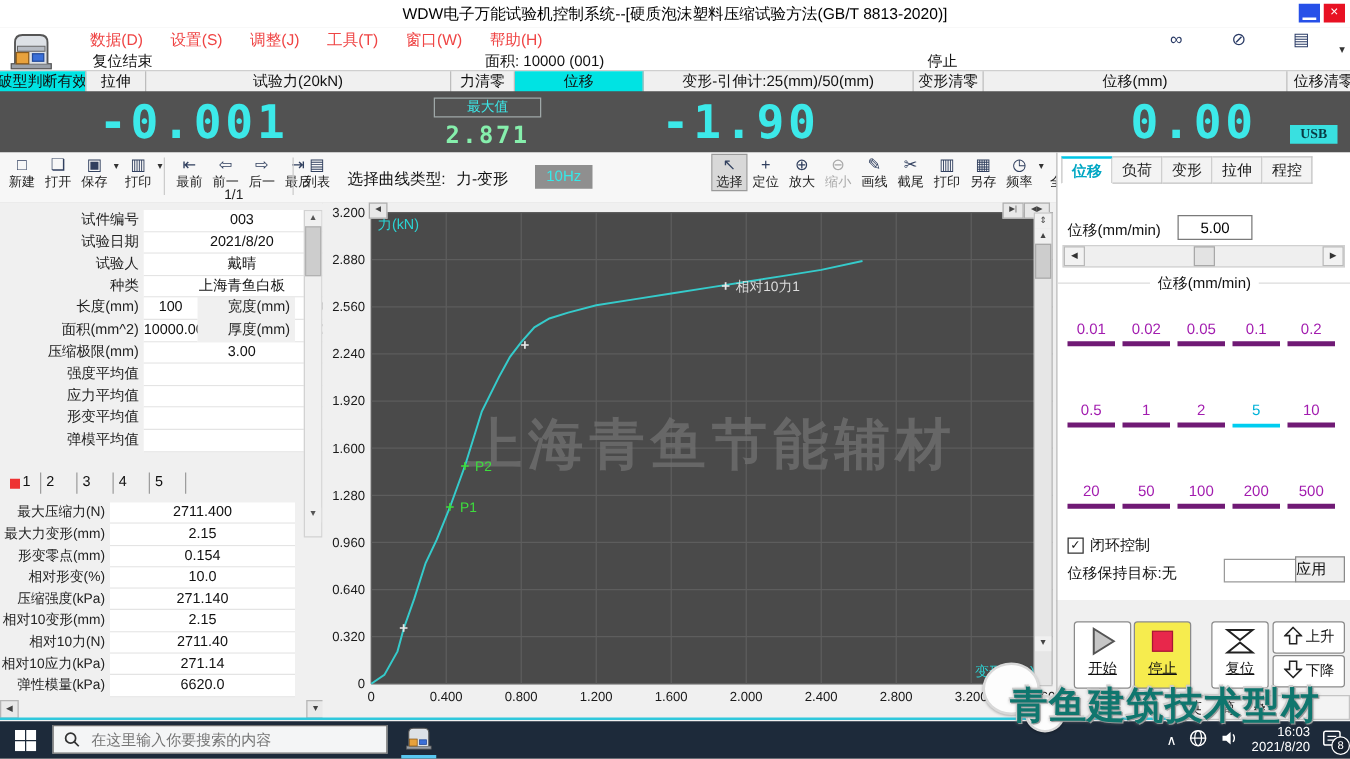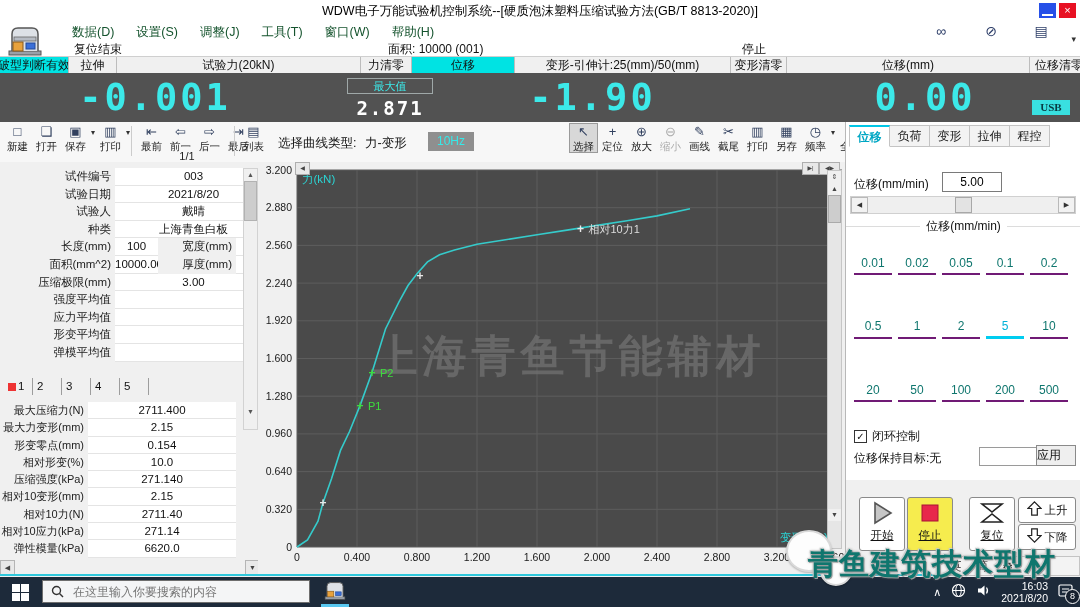--- a/index.html
+++ b/index.html
@@ -11,44 +11,44 @@
   .titlebar .title{position:absolute;left:0;right:0;top:0;height:22px;line-height:22px;text-align:center;font-size:12.5px;color:#000;}
   .win-btn{position:absolute;top:3px;width:17px;height:15px;text-align:center;line-height:15px;font-size:10px;color:#fff;cursor:pointer;}
   .win-min{right:24px;background:#2750e8;}
   .win-min::after{content:"";position:absolute;left:3px;right:3px;bottom:2px;height:2px;background:#fff;}
   .win-close{right:4px;background:#e81123;font-size:11px;}
 
   
   .menurow{position:absolute;left:0;top:22px;width:1080px;height:34px;background:#fff;}
   .appicon{position:absolute;left:4px;top:1px;width:42px;height:32px;}
   .menu-items{position:absolute;left:72px;top:2px;height:16px;display:flex;gap:22px;}
-  .menu-item{font-size:12.5px;color:#14532d;cursor:pointer;}
+  .menu-item{font-size:12.5px;color:#ef4444;cursor:pointer;}
   .reset-status{position:absolute;left:74px;top:19px;font-size:12px;color:#111;}
   .area-info{position:absolute;left:388px;top:19px;font-size:12px;color:#111;}
   .run-status{position:absolute;left:742px;top:19px;font-size:12px;color:#111;}
   #quick-buttons{position:absolute;right:18px;top:1px;display:flex;gap:8px;}
   .quick-btn{width:42px;text-align:center;cursor:pointer;}
   .quick-btn .q-ico{display:block;font-size:14px;line-height:16px;color:#2a3b66;}
   .quick-btn .q-lab{display:block;font-size:15px;color:#222;line-height:13px;margin-top:35px;}
   .qb-caret{position:absolute;right:4px;top:12px;font-size:9px;color:#333;cursor:pointer;}
 
   
   #status-strip{position:absolute;left:0;top:56px;width:1080px;height:17px;display:flex;background:#f0f0f0;border-top:1px solid #cfcfcf;}
   .seg{display:flex;align-items:center;justify-content:center;font-size:12px;border-right:1px solid #bdbdbd;white-space:nowrap;overflow:hidden;color:#111;}
   .seg.active{background:#00e3e3;}
 
   
   .display{position:absolute;left:0;top:73px;width:1080px;height:49px;background:#525252;}
   .dig{position:absolute;font-family:"DejaVu Sans Mono",monospace;font-weight:bold;font-size:37px;color:#3ce9e9;letter-spacing:3px;line-height:49px;text-align:center;}
   .dig.force{left:55px;width:200px;}
   .dig.deform{left:505px;width:175px;}
-  .dig.disp{left:845px;width:160px;}
+  .dig.disp{left:875px;width:160px;}
   .maxbox{position:absolute;left:347px;top:5px;width:86px;text-align:center;}
   .max-label{border:1px solid #9fae ;border:1px solid #9fa8a8;color:#3ce9e9;font-size:11px;height:14px;line-height:14px;}
-  .max-val{font-family:"DejaVu Sans Mono",monospace;font-weight:bold;font-size:19px;color:#ffffff;letter-spacing:2px;margin-top:3px;}
+  .max-val{font-family:"DejaVu Sans Mono",monospace;font-weight:bold;font-size:19px;color:#86efac;letter-spacing:2px;margin-top:3px;}
   .usb{position:absolute;right:10px;top:27px;width:38px;height:15px;background:#39e0e0;color:#083a42;font-weight:bold;font-size:11px;text-align:center;line-height:15px;font-family:"Liberation Serif",serif;}
 
   
   .toolbar{position:absolute;left:0;top:122px;width:845px;height:40px;background:#f7f7f7;border-bottom:1px solid #d8d8d8;}
   .tb-group{position:absolute;top:2px;display:flex;gap:2px;}
   .tbtn{width:27px;text-align:center;cursor:pointer;position:relative;}
   .tbtn .t-ico{display:block;font-size:13px;line-height:16px;color:#31405f;}
   .tbtn .t-lab{display:block;font-size:10.5px;line-height:12px;color:#222;white-space:nowrap;}
   .tbtn.selected{background:#d8d8d8;outline:1px solid #9a9a9a;}
   .tbtn.disabled .t-ico,.tbtn.disabled .t-lab{color:#aaa;}
@@ -99,21 +99,21 @@
   .ctab.active{background:#fff;color:#00a7c4;border-top:2px solid #00c6e6;border-bottom:1px solid #fff;font-weight:bold;}
   .rate-label{position:absolute;left:8px;top:54px;font-size:12px;color:#111;}
   .rate-input{position:absolute;left:96px;top:50px;width:54px;height:16px;border:1px solid #7a7a7a;font-size:12px;text-align:center;font-family:"Liberation Sans",sans-serif;background:#fff;}
   .hslider{position:absolute;left:4px;top:74px;width:224px;height:16px;background:#efefef;border:1px solid #d0d0d0;}
   .hs-btn{position:absolute;top:0;width:15px;height:14px;background:#f2f2f2;border:1px solid #b9b9b9;font-size:7px;text-align:center;line-height:14px;color:#333;cursor:pointer;}
   .hs-thumb{position:absolute;left:104px;top:0;width:15px;height:14px;background:#e3e3e3;border:1px solid #a8a8a8;cursor:pointer;}
   .slider-caption{position:absolute;left:0;top:96px;width:235px;display:flex;align-items:center;gap:6px;font-size:12px;color:#111;}
   .cap-line{flex:1;height:1px;background:#dcdcdc;}
   #speed-grid{position:absolute;left:5px;top:134px;width:224px;}
   .speed-row{display:flex;margin-bottom:44px;}
-  .speed-btn{width:38px;margin:0 3px;text-align:center;font-size:12px;color:#0f766e;border-bottom:2px solid #701a75;padding-bottom:3px;cursor:pointer;}
+  .speed-btn{width:38px;margin:0 3px;text-align:center;font-size:12px;color:#a21caf;border-bottom:4px solid #701a75;padding-bottom:3px;cursor:pointer;}
   .speed-btn.active{color:#00b2d8;border-bottom:3px solid #00cdf0;}
   .loop-row{position:absolute;left:8px;top:306px;display:flex;align-items:center;gap:5px;font-size:12px;}
   .chk{width:11px;height:11px;border:1px solid #333;background:#fff;font-size:10px;line-height:11px;text-align:center;color:#111;cursor:pointer;}
   .hold-label{position:absolute;left:8px;top:328px;font-size:12px;color:#111;}
   .hold-input{position:absolute;left:133px;top:325px;width:52px;height:15px;border:1px solid #9a9a9a;background:#fff;}
   .apply-btn{position:absolute;left:190px;top:323px;width:38px;height:19px;background:#efefef;border:1px solid #8a8a8a;font-size:12px;text-align:left;line-height:19px;cursor:pointer;}
 
   
   .machine-area{position:absolute;left:845px;top:480px;width:235px;height:97px;background:#f0f0f0;border-left:1px solid #b8b8b8;}
   .m-btn{position:absolute;background:#fff;border:1px solid #8a8a8a;border-radius:3px;text-align:center;cursor:pointer;}

